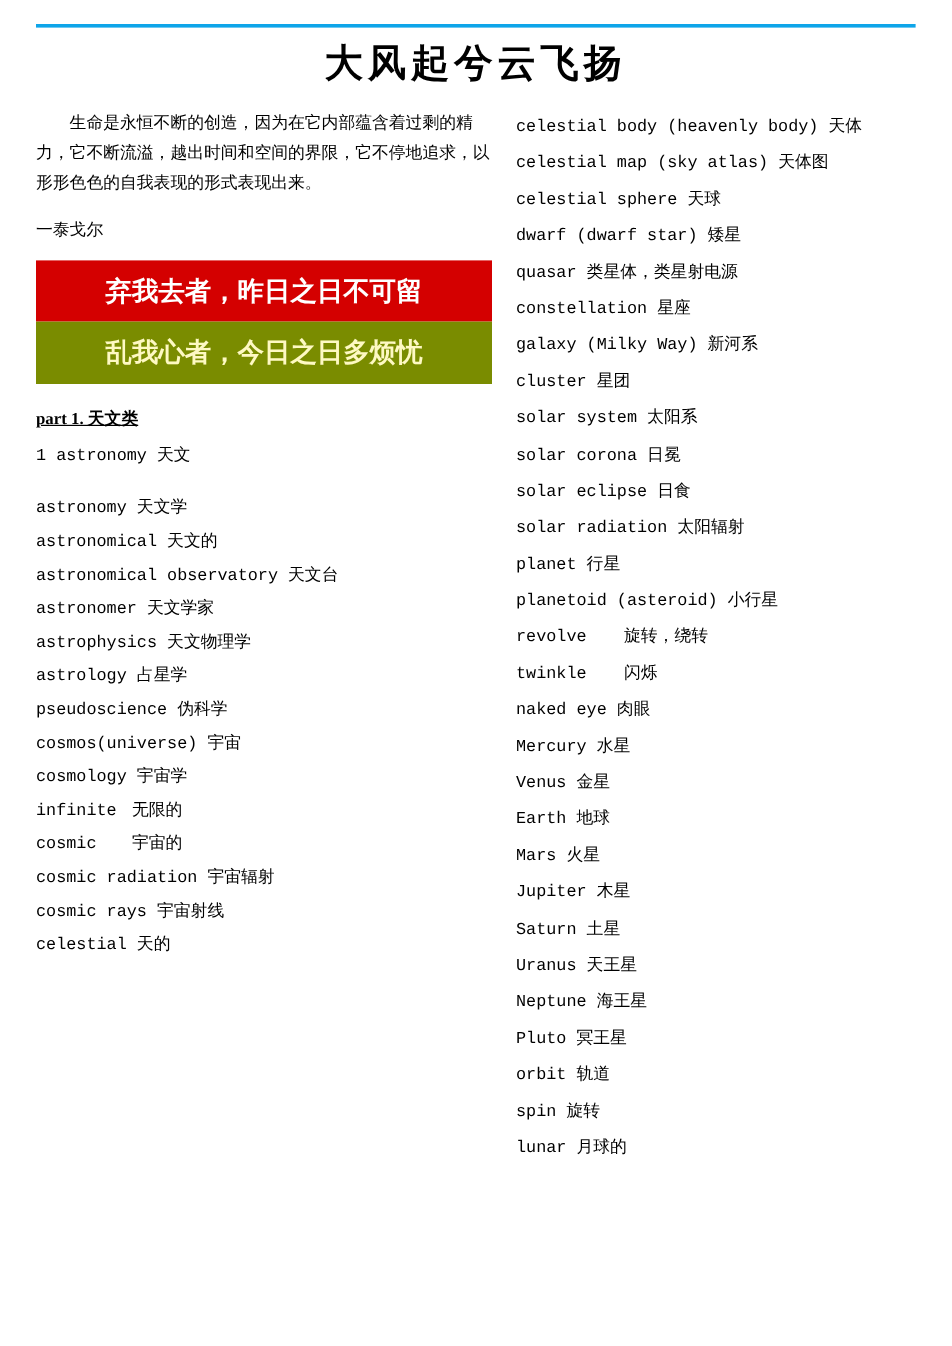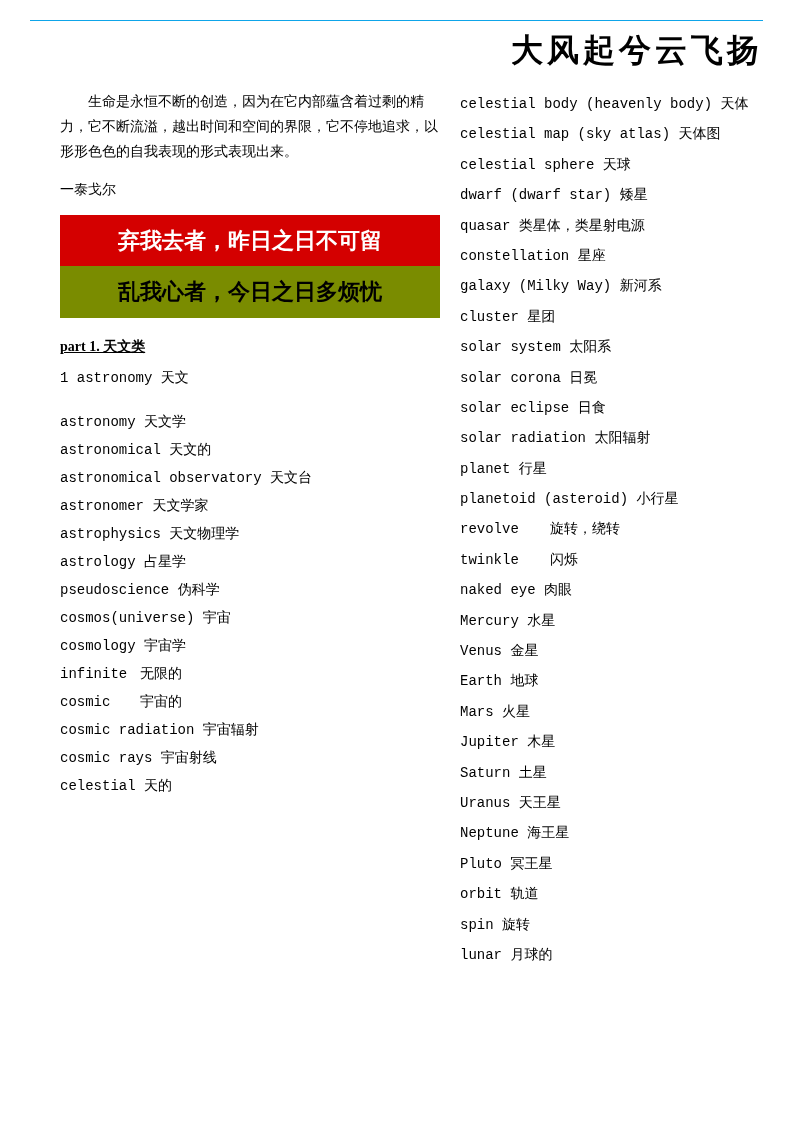--- a/index.html
+++ b/index.html
@@ -6,35 +6,34 @@
     body {
       font-family: "SimSun", "宋体", serif;
       font-size: 14px;
       background: #fff;
       color: #000;
       width: 793px;
       min-height: 1122px;
       padding: 20px 30px;
     }
     .title-section {
-      text-align: right;
-      border-top: 1px solid #0ea5e9;
+      text-align: center;
+      border-top: 3px solid #0ea5e9;
       padding-top: 8px;
       margin-bottom: 16px;
     }
     .main-title {
       font-size: 32px;
       font-weight: bold;
       letter-spacing: 4px;
       font-family: "SimSun", serif;
     }
     .content-wrapper {
       display: flex;
       gap: 20px;
-      margin-left: 30px;
     }
     .left-column {
       width: 380px;
       flex-shrink: 0;
     }
     .right-column {
       flex: 1;
     }
     .intro-text {
       font-size: 14px;
@@ -51,21 +50,21 @@
       color: #fff;
       font-size: 22px;
       font-weight: bold;
       text-align: center;
       padding: 6px 28px;
       line-height: 1.8;
       font-family: "SimHei", "黑体", sans-serif;
     }
     .highlighted-box-green {
       background-color: #7a8c00;
-      color: #000000;
+      color: #fef9c3;
       font-size: 22px;
       font-weight: bold;
       text-align: center;
       padding: 6px 12px;
       line-height: 1.8;
       font-family: "SimHei", "黑体", sans-serif;
     }
     .poem-section {
       margin-bottom: 20px;
     }

